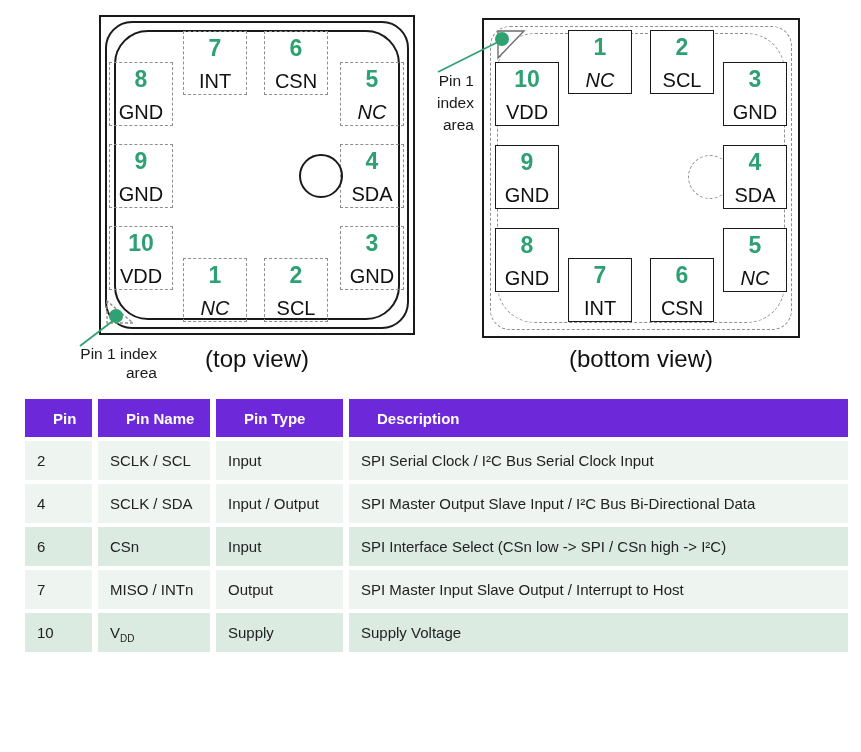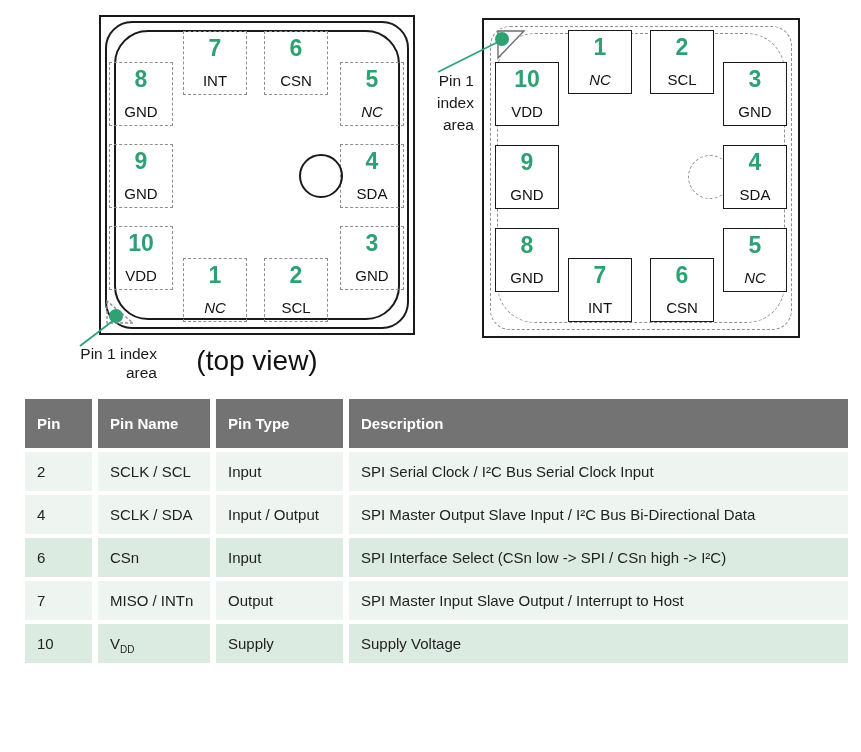--- a/index.html
+++ b/index.html
@@ -20,21 +20,21 @@
   #chip-bottom .rrB { inset: 13px; border: 1.5px dashed #8f8f8f; border-radius: 38px; }
 
   .pad {
     position: absolute; width: 64px; height: 64px;
     display: flex; flex-direction: column; align-items: center;
     justify-content: space-between; padding: 2px 0 1px;
   }
   .pad-dashed { border: 1.5px dashed #8f8f8f; background: transparent; }
   .pad-solid  { border: 1.5px solid #1a1a1a;  background: #fff; }
   .pad-num  { font-size: 23px; font-weight: bold; color: #2ea173; line-height: 28px; }
-  .pad-name { font-size: 15px; color: #111; line-height: 24px; }
+  .pad-name { font-size: 20px; color: #111; line-height: 24px; }
   .italic .pad-name { font-style: italic; }
 
   
   #chip-top .s0 { left: 82px;  top: 14px;  }
   #chip-top .s1 { left: 163px; top: 14px;  }
   #chip-top .s2 { left: 8px;   top: 45px;  }
   #chip-top .s3 { left: 8px;   top: 127px; }
   #chip-top .s4 { left: 8px;   top: 209px; }
   #chip-top .s5 { left: 239px; top: 45px;  }
   #chip-top .s6 { left: 239px; top: 127px; }
@@ -66,37 +66,37 @@
   }
   #chip-top .index-dot    { left: 8px;  top: 292px; }
   #chip-bottom .index-dot { left: 11px; top: 12px; }
 
   .arrow-svg { position: absolute; overflow: visible; }
   #arrow-top    { left: 76px;  top: 314px; }
   #arrow-bottom { left: 434px; top: 34px;  }
 
   .caption {
     position: absolute; top: 345px; text-align: center;
-    font-size: 28px; color: #111;
+    font-size: 24px; color: #111;
   }
   #caption-top    { left: 99px;  width: 316px; }
   #caption-bottom { left: 482px; width: 318px; }
 
   .index-label { position: absolute; text-align: right; color: #1a1a1a; }
   #index-label-top    { left: 53px;  top: 344px; width: 104px; font-size: 15.5px; line-height: 19px; }
   #index-label-bottom { left: 414px; top: 70px;  width: 60px;  font-size: 15.5px; line-height: 22px; }
 
   
   table.pin-table {
     position: absolute; left: 19px; top: 395px;
     border-collapse: separate; border-spacing: 6px 4px; table-layout: fixed;
   }
   .pin-table th {
-    background: #737373; color: #fff; font-size: 15px; font-weight: bold;
-    text-align: left; height: 49px; padding: 0 0 0 12px; vertical-align: middle;
+    background: #6d28d9; color: #fff; font-size: 15px; font-weight: bold;
+    text-align: left; height: 38px; padding: 0 0 0 28px; vertical-align: middle;
   }
   .pin-table td {
     font-size: 15px; color: #222; height: 39px; padding: 0 0 0 12px;
     vertical-align: middle; white-space: nowrap; overflow: hidden;
   }
   tr.row-dark td  { background: #dcebe2; }
   tr.row-light td { background: #eef5f0; }
   .pin-table sub { font-size: 10px; line-height: 0; }
   .c-pin  { width: 67px; }
   .c-name { width: 112px; }
@@ -223,20 +223,21 @@
     <div>Pin 1 index</div>
     <div>area</div>
   </div>
   <div class="index-label" id="index-label-bottom">
     <div>Pin 1</div>
     <div>index</div>
     <div>area</div>
   </div>
 
   <div class="caption" id="caption-top">(top view)</div>
+  <div class="caption" id="caption-bottom">(bottom view)</div>
 
   <table class="pin-table">
     <colgroup>
         <col class="c-pin">
         <col class="c-name">
         <col class="c-type">
         <col class="c-desc">
       </colgroup>
     <thead>
       <tr>

